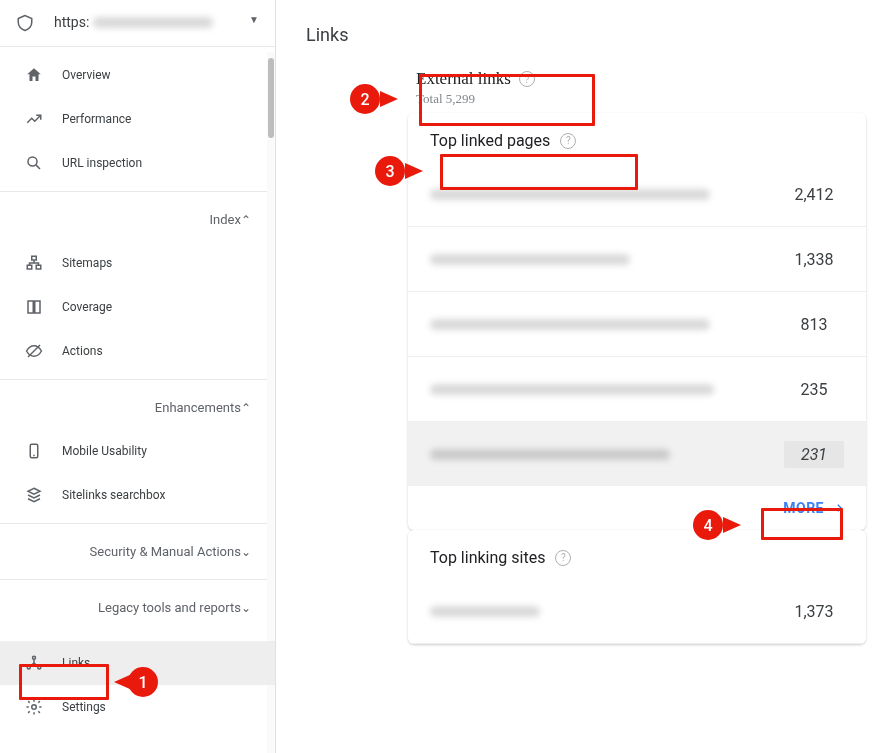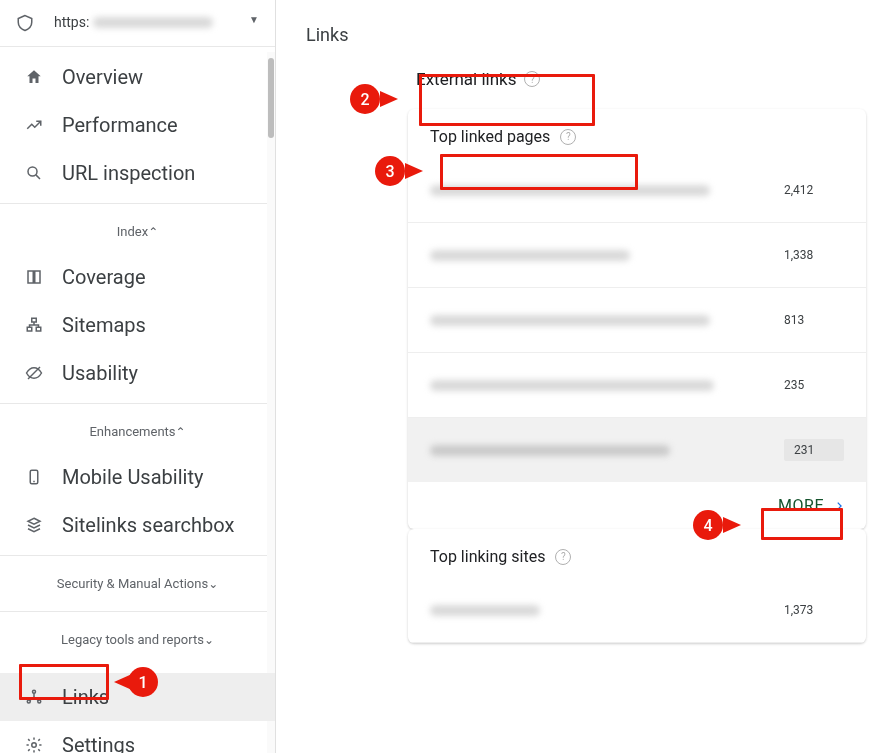--- a/index.html
+++ b/index.html
@@ -64,33 +64,33 @@
       filter: blur(3px);
       height: 11px;
     }
     .dropdown-caret { color: #5f6368; font-size: 10px; margin-left: 10px; }
     
     .nav-section { padding: 6px 0; border-bottom: 1px solid #e8e8e8; }
     .nav-section.no-border { border-bottom: none; }
     .section-header {
       display: flex;
       align-items: center;
-      justify-content: center;
+      justify-content: flex-end;
       padding: 14px 24px;
       font-size: 13px;
       color: #5f6368;
       cursor: pointer;
     }
     .chev { color: #5f6368; font-size: 12px; }
     .nav-item {
       display: flex;
       align-items: center;
       padding: 12px 24px;
       cursor: pointer;
-      font-size: 20px;
+      font-size: 12px;
       color: #3c4043;
       position: relative;
     }
     .nav-item.active { background: #eeeeee; }
     .nav-item .icon {
       width: 20px; height: 20px;
       margin-right: 18px;
       display: inline-flex;
       align-items: center;
       justify-content: center;
@@ -109,22 +109,22 @@
     .page-title {
       font-size: 18px;
       color: #3c4043;
       padding: 24px 30px 8px;
       font-weight: 400;
     }
     .content-area { padding: 10px 14px 0 14px; }
     
     .ext-header {
       margin-left: 118px;
-      margin-bottom: 14px;
       padding: 6px 8px;
+      font-family: Liberation Serif, serif;
     }
     .ext-title {
       font-size: 17px;
       color: #202124;
       display: flex;
       align-items: center;
       gap: 8px;
       font-weight: 400;
     }
     .ext-total {
@@ -169,38 +169,38 @@
     .list-row .url-col {
       flex: 1;
       color: #3c4043;
       display: flex;
       align-items: center;
       gap: 6px;
       min-height: 28px;
     }
     .list-row .num-col {
       color: #3c4043;
-      font-size: 12px;
-      text-align: left;
+      font-size: 16px;
+      text-align: center;
       min-width: 60px;
     }
-    .list-row.shade { background: #f1f1f1; }
+    .list-row.shade { background: #f1f1f1; font-style: italic; }
     .list-row.shade .num-col { background: #e6e6e6; padding: 4px 10px; border-radius: 2px; }
     .more-row {
       display: flex;
       justify-content: flex-end;
       align-items: center;
       padding: 14px 22px;
       gap: 10px;
     }
     .more-btn {
-      color: #14532d;
-      font-weight: 400;
+      color: #3b82f6;
+      font-weight: 700;
       letter-spacing: 0.5px;
-      font-size: 16px;
+      font-size: 14px;
     }
     .more-chev { color: #1a73e8; }
     
     
     .red-box {
       position: absolute;
       border: 3px solid #e91a0c;
       pointer-events: none;
       border-radius: 1px;
       z-index: 50;
@@ -289,48 +289,48 @@
         </span>
         <span class="label" data-name="nav-url-inspection-label">URL inspection</span>
       </div>
     </div>
 
     <div class="nav-section">
       <div class="section-header" data-name="section-index-header">
         <span data-name="section-index-label">Index</span>
         <span class="chev" data-name="chevron-up-icon">⌃</span>
       </div>
-      <div class="nav-item" data-name="nav-coverage">
-        <span class="icon" data-name="coverage-icon">
-          <svg width="18" height="18" viewBox="0 0 24 24" fill="none" stroke="currentColor" stroke-width="2">
-              <rect x="4" y="4" width="7" height="16"></rect>
-              <rect x="13" y="4" width="7" height="16"></rect>
-            </svg>
-        </span>
-        <span class="label" data-name="nav-coverage-label">Coverage</span>
-      </div>
       <div class="nav-item" data-name="nav-sitemaps">
         <span class="icon" data-name="sitemaps-icon">
           <svg width="18" height="18" viewBox="0 0 24 24" fill="none" stroke="currentColor" stroke-width="2">
               <rect x="9" y="3" width="6" height="5"></rect>
               <rect x="3" y="15" width="6" height="5"></rect>
               <rect x="15" y="15" width="6" height="5"></rect>
               <path d="M12 8v4M12 12H6v3M12 12h6v3"></path>
             </svg>
         </span>
         <span class="label" data-name="nav-sitemaps-label">Sitemaps</span>
       </div>
+      <div class="nav-item" data-name="nav-coverage">
+        <span class="icon" data-name="coverage-icon">
+          <svg width="18" height="18" viewBox="0 0 24 24" fill="none" stroke="currentColor" stroke-width="2">
+              <rect x="4" y="4" width="7" height="16"></rect>
+              <rect x="13" y="4" width="7" height="16"></rect>
+            </svg>
+        </span>
+        <span class="label" data-name="nav-coverage-label">Coverage</span>
+      </div>
       <div class="nav-item" data-name="nav-removals">
         <span class="icon" data-name="removals-icon">
           <svg width="18" height="18" viewBox="0 0 24 24" fill="none" stroke="currentColor" stroke-width="2">
               <path d="M2 12s4-7 10-7 10 7 10 7-4 7-10 7S2 12 2 12z"></path>
               <line x1="4" y1="20" x2="20" y2="4"></line>
             </svg>
         </span>
-        <span class="label" data-name="nav-removals-label">Usability</span>
+        <span class="label" data-name="nav-removals-label">Actions</span>
       </div>
     </div>
 
     <div class="nav-section">
       <div class="section-header" data-name="section-enhancements-header">
         <span data-name="section-enhancements-label">Enhancements</span>
         <span class="chev" data-name="chevron-up-icon">⌃</span>
       </div>
       <div class="nav-item" data-name="nav-mobile-usability">
         <span class="icon" data-name="mobile-icon">
@@ -393,20 +393,21 @@
 
   <div class="main" data-name="main-content">
     <div class="page-title" data-name="page-title">Links</div>
 
     <div class="content-area">
       <div class="ext-header" data-name="external-links-header">
         <div class="ext-title">
           <span data-name="external-links-title">External links</span>
           <span class="help-circ" data-name="help-icon">?</span>
         </div>
+        <div class="ext-total" data-name="external-links-total">Total 5,299</div>
       </div>
 
       <div class="card" data-name="top-linked-pages-card">
         <div class="card-title">
           <span data-name="top-linked-pages-title">Top linked pages</span>
           <span class="help-circ" data-name="help-icon">?</span>
         </div>
         <div class="list-row" data-name="table-row">
           <div class="url-col" data-name="url-cell">
               <span class="blur-pill" style="width:280px"></span>

